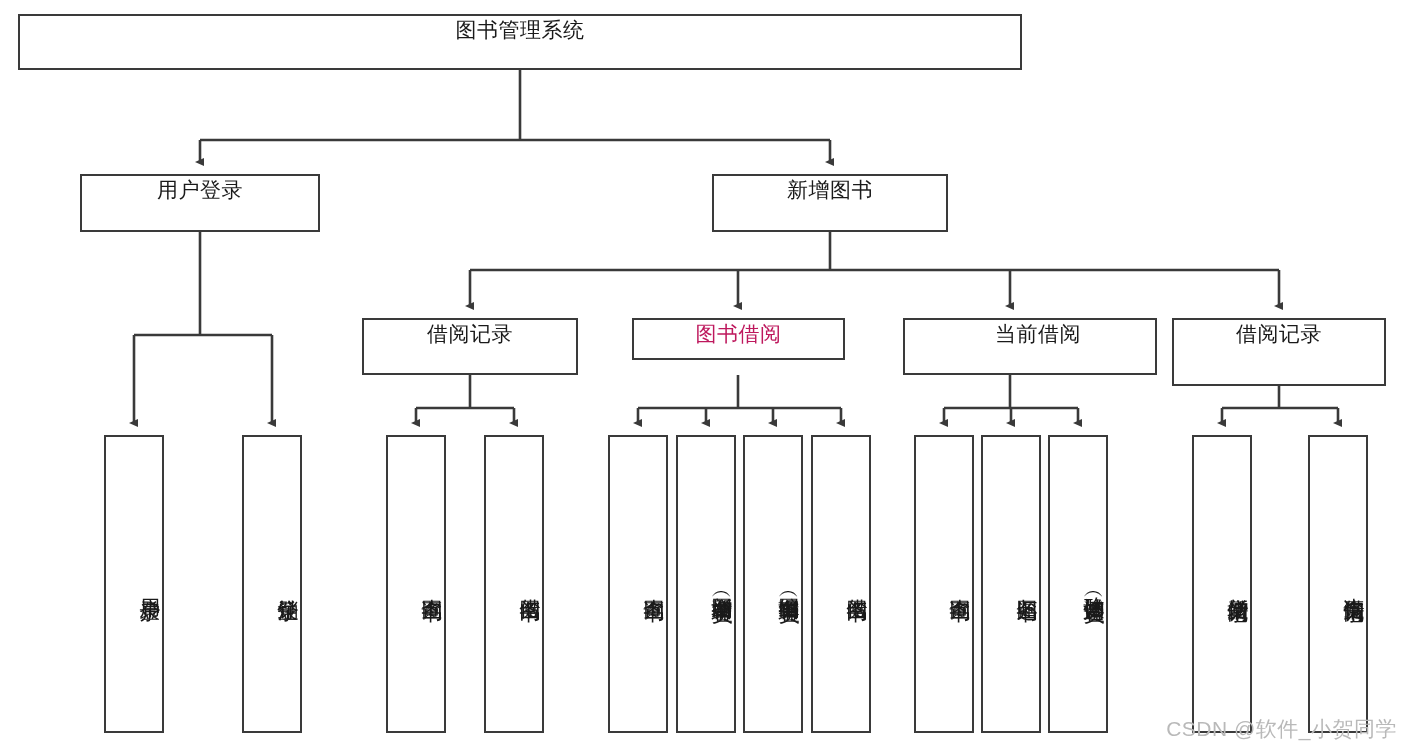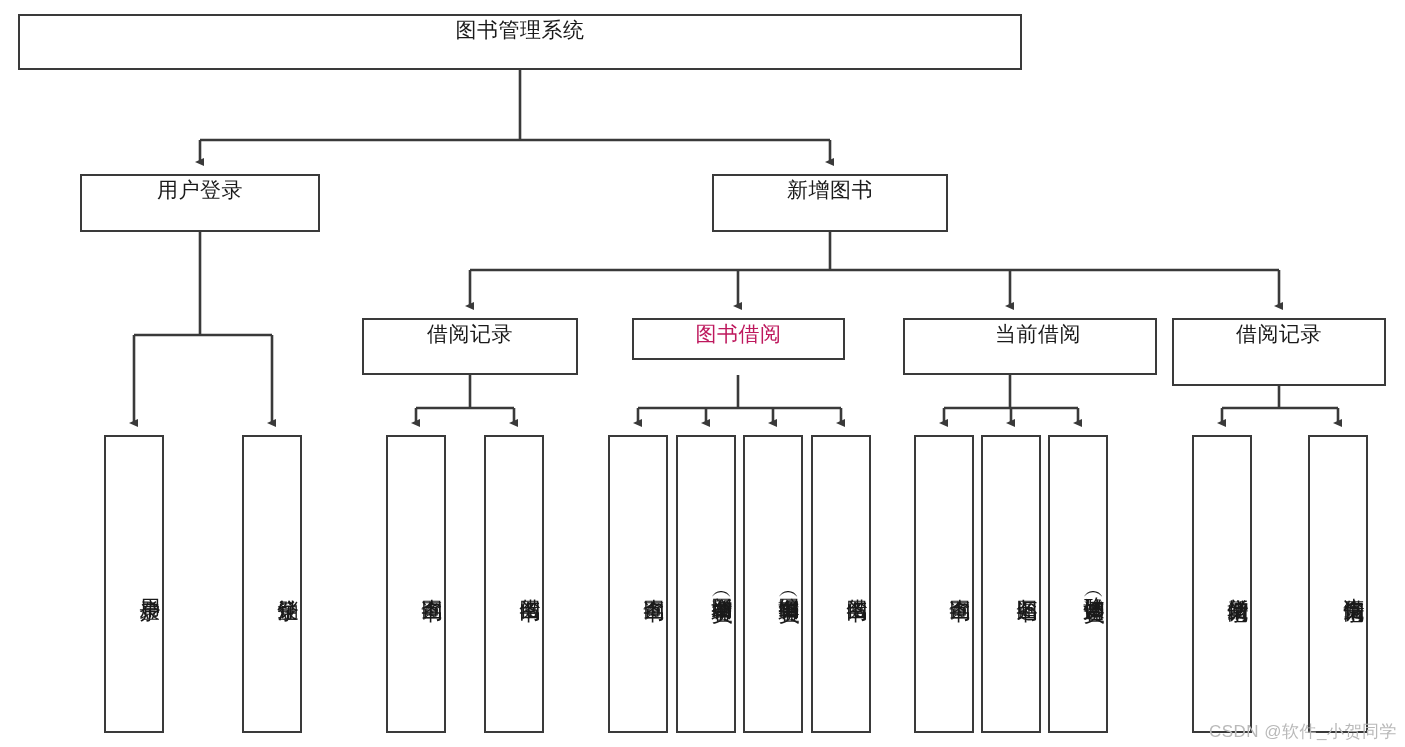--- a/index.html
+++ b/index.html
@@ -51,21 +51,21 @@
     white-space: nowrap;
     padding: 4px 0;
   }
   .node-label {
     display: block;
   }
   .watermark {
     position: absolute;
     right: 8px;
     bottom: 4px;
-    font-size: 17px;
+    font-size: 21px;
     color: #b9b9b9;
     letter-spacing: 0.5px;
     z-index: 3;
     white-space: nowrap;
   }
 </style>
 </head>
 <body>
 
 <div id="diagram-canvas">

